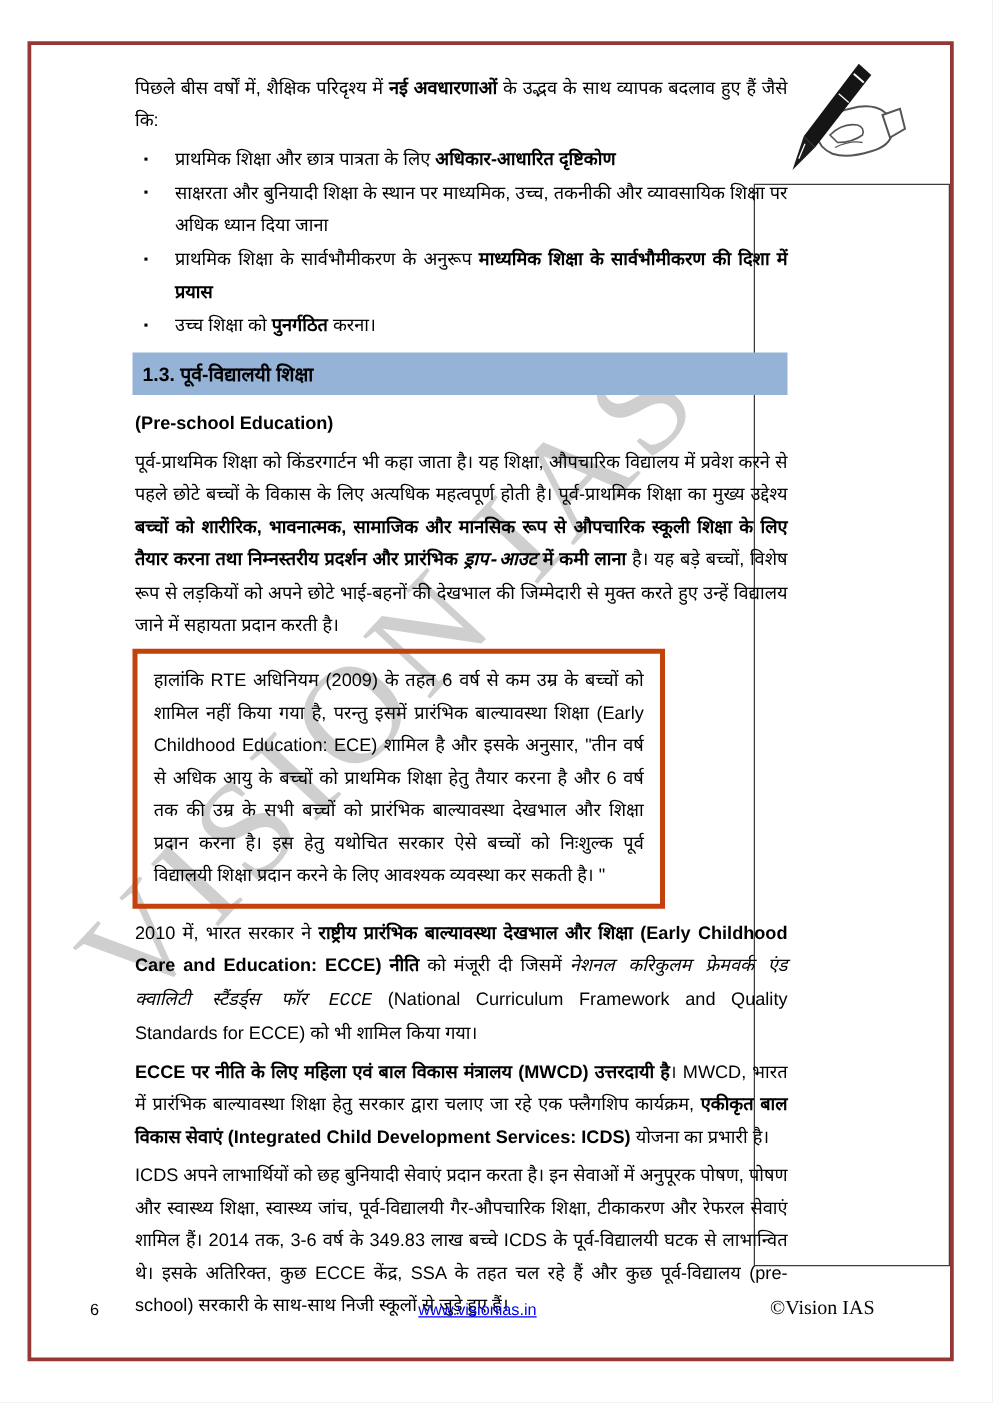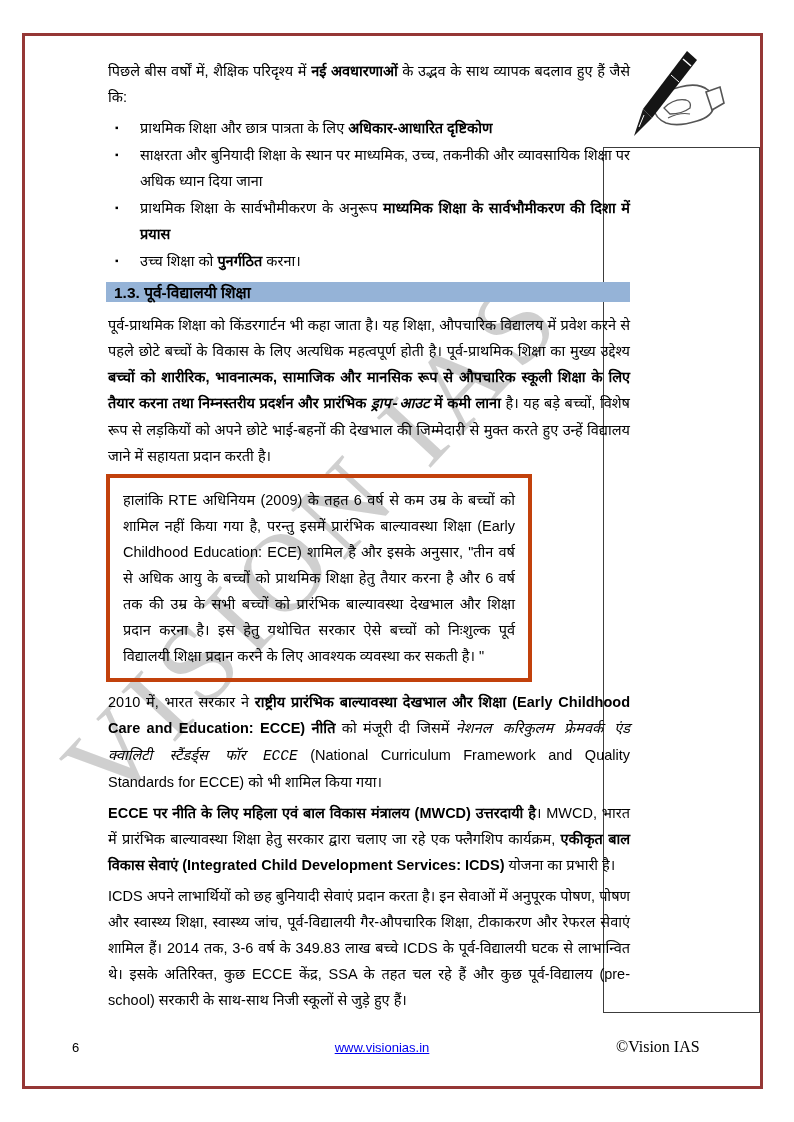--- a/index.html
+++ b/index.html
@@ -38,21 +38,21 @@
   .i{font-style:italic;font-family:Liberation Mono, monospace;}
   ul.bullet-list{list-style:none;margin:1px 0 8px;padding:0;}
   ul.bullet-list li{
     position:relative;padding-left:32px;font-size:14.5px;line-height:26px;
     text-align:justify;margin-bottom:1px;
   }
   ul.bullet-list .bullet{
     position:absolute;left:7px;top:0;font-size:10px;line-height:26px;color:#000;
   }
   .section-header{
-    background:var(--header-bg);height:20px;display:flex;align-items:center;
+    background:var(--header-bg);height:34px;display:flex;align-items:center;
     padding:0 8px;font-size:15.5px;font-weight:bold;color:#000;
     margin:6px 0 10px -2px;width:524px;
   }
   .subtitle{font-weight:bold;font-size:15px;margin:0 0 6px;text-align:left !important;}
   .quote-box{
     border:4px solid #c2410c;margin:4px 0 7px -2px;padding:9px 13px;width:426px;
     background:transparent;
   }
   .quote-box p{margin:0;}
   .footer-pagenum{position:absolute;left:72px;top:1040px;font-size:13px;z-index:4;}
@@ -108,20 +108,21 @@
       <li>
         <span class="bullet">▪</span>
         <span><span>उच्च शिक्षा को </span><span class="b">पुनर्गठित</span><span> करना।</span></span>
       </li>
     </ul>
 
     <h2 class="section-header">
       <span>1.3. पूर्व-विद्यालयी शिक्षा</span>
     </h2>
 
+    <p class="subtitle">(Pre-school Education)</p>
 
     <p><span>पूर्व-प्राथमिक शिक्षा को किंडरगार्टन भी कहा जाता है। यह शिक्षा, औपचारिक विद्यालय में प्रवेश करने से पहले छोटे बच्चों के विकास के लिए अत्यधिक महत्वपूर्ण होती है। पूर्व-प्राथमिक शिक्षा का मुख्य उद्देश्य </span><span class="b">बच्चों को शारीरिक, भावनात्मक, सामाजिक और मानसिक रूप से औपचारिक स्कूली शिक्षा के लिए तैयार करना तथा निम्नस्तरीय प्रदर्शन और प्रारंभिक </span><span class="b i">ड्राप-आउट</span><span class="b"> में कमी लाना</span><span> है। यह बड़े बच्चों, विशेष रूप से लड़कियों को अपने छोटे भाई-बहनों की देखभाल की जिम्मेदारी से मुक्त करते हुए उन्हें विद्यालय जाने में सहायता प्रदान करती है।</span></p>
 
     <div class="quote-box">
       <p><span>हालांकि RTE अधिनियम (2009) के तहत 6 वर्ष से कम उम्र के बच्चों को शामिल नहीं किया गया है, परन्तु इसमें प्रारंभिक बाल्यावस्था शिक्षा (Early Childhood Education: ECE) शामिल है और इसके अनुसार, "तीन वर्ष से अधिक आयु के बच्चों को प्राथमिक शिक्षा हेतु तैयार करना है और 6 वर्ष तक की उम्र के सभी बच्चों को प्रारंभिक बाल्यावस्था देखभाल और शिक्षा प्रदान करना है। इस हेतु यथोचित सरकार ऐसे बच्चों को निःशुल्क पूर्व विद्यालयी शिक्षा प्रदान करने के लिए आवश्यक व्यवस्था कर सकती है। "</span></p>
     </div>
 
     <p><span>2010 में, भारत सरकार ने </span><span class="b">राष्ट्रीय प्रारंभिक बाल्यावस्था देखभाल और शिक्षा (Early Childhood Care and Education: ECCE) नीति</span><span> को मंजूरी दी जिसमें </span><span class="i">नेशनल करिकुलम फ्रेमवर्क एंड क्वालिटी स्टैंडर्ड्स फॉर ECCE</span><span> (National Curriculum Framework and Quality Standards for ECCE) को भी शामिल किया गया।</span></p>
 
     <p><span class="b">ECCE पर नीति के लिए महिला एवं बाल विकास मंत्रालय (MWCD) उत्तरदायी है</span><span>। MWCD, भारत में प्रारंभिक बाल्यावस्था शिक्षा हेतु सरकार द्वारा चलाए जा रहे एक फ्लैगशिप कार्यक्रम, </span><span class="b">एकीकृत बाल विकास सेवाएं (Integrated Child Development Services: ICDS)</span><span> योजना का प्रभारी है।</span></p>

